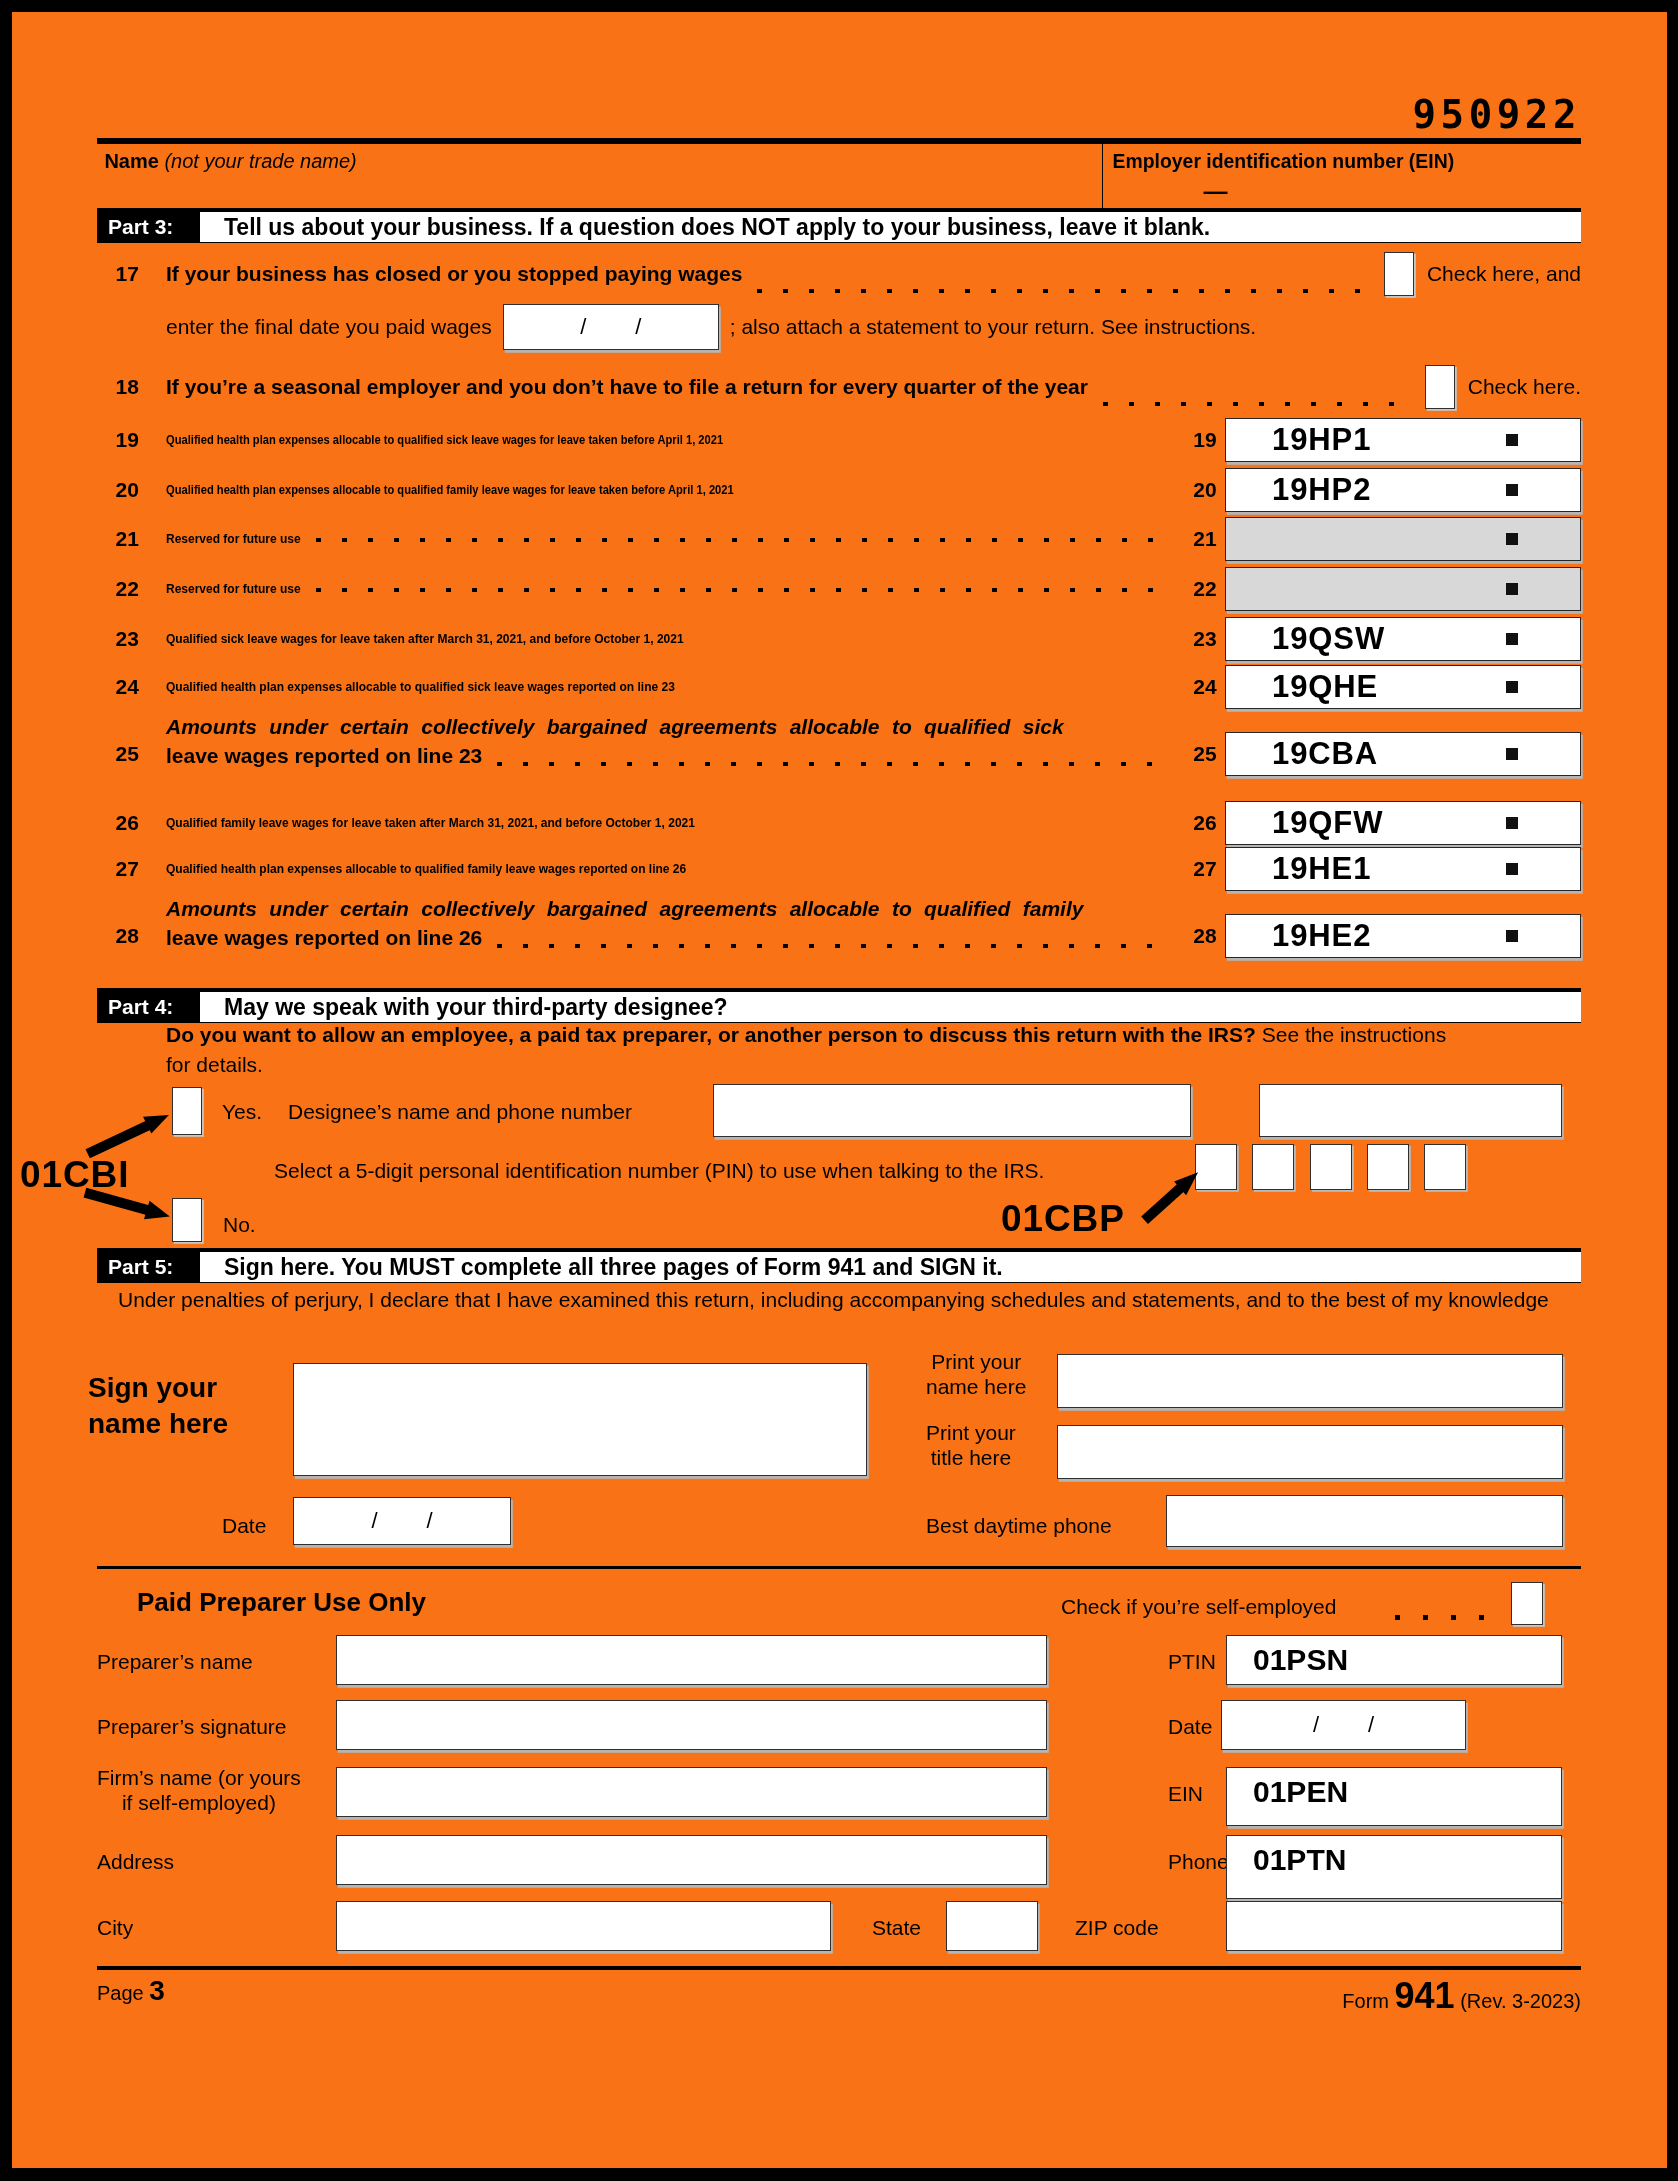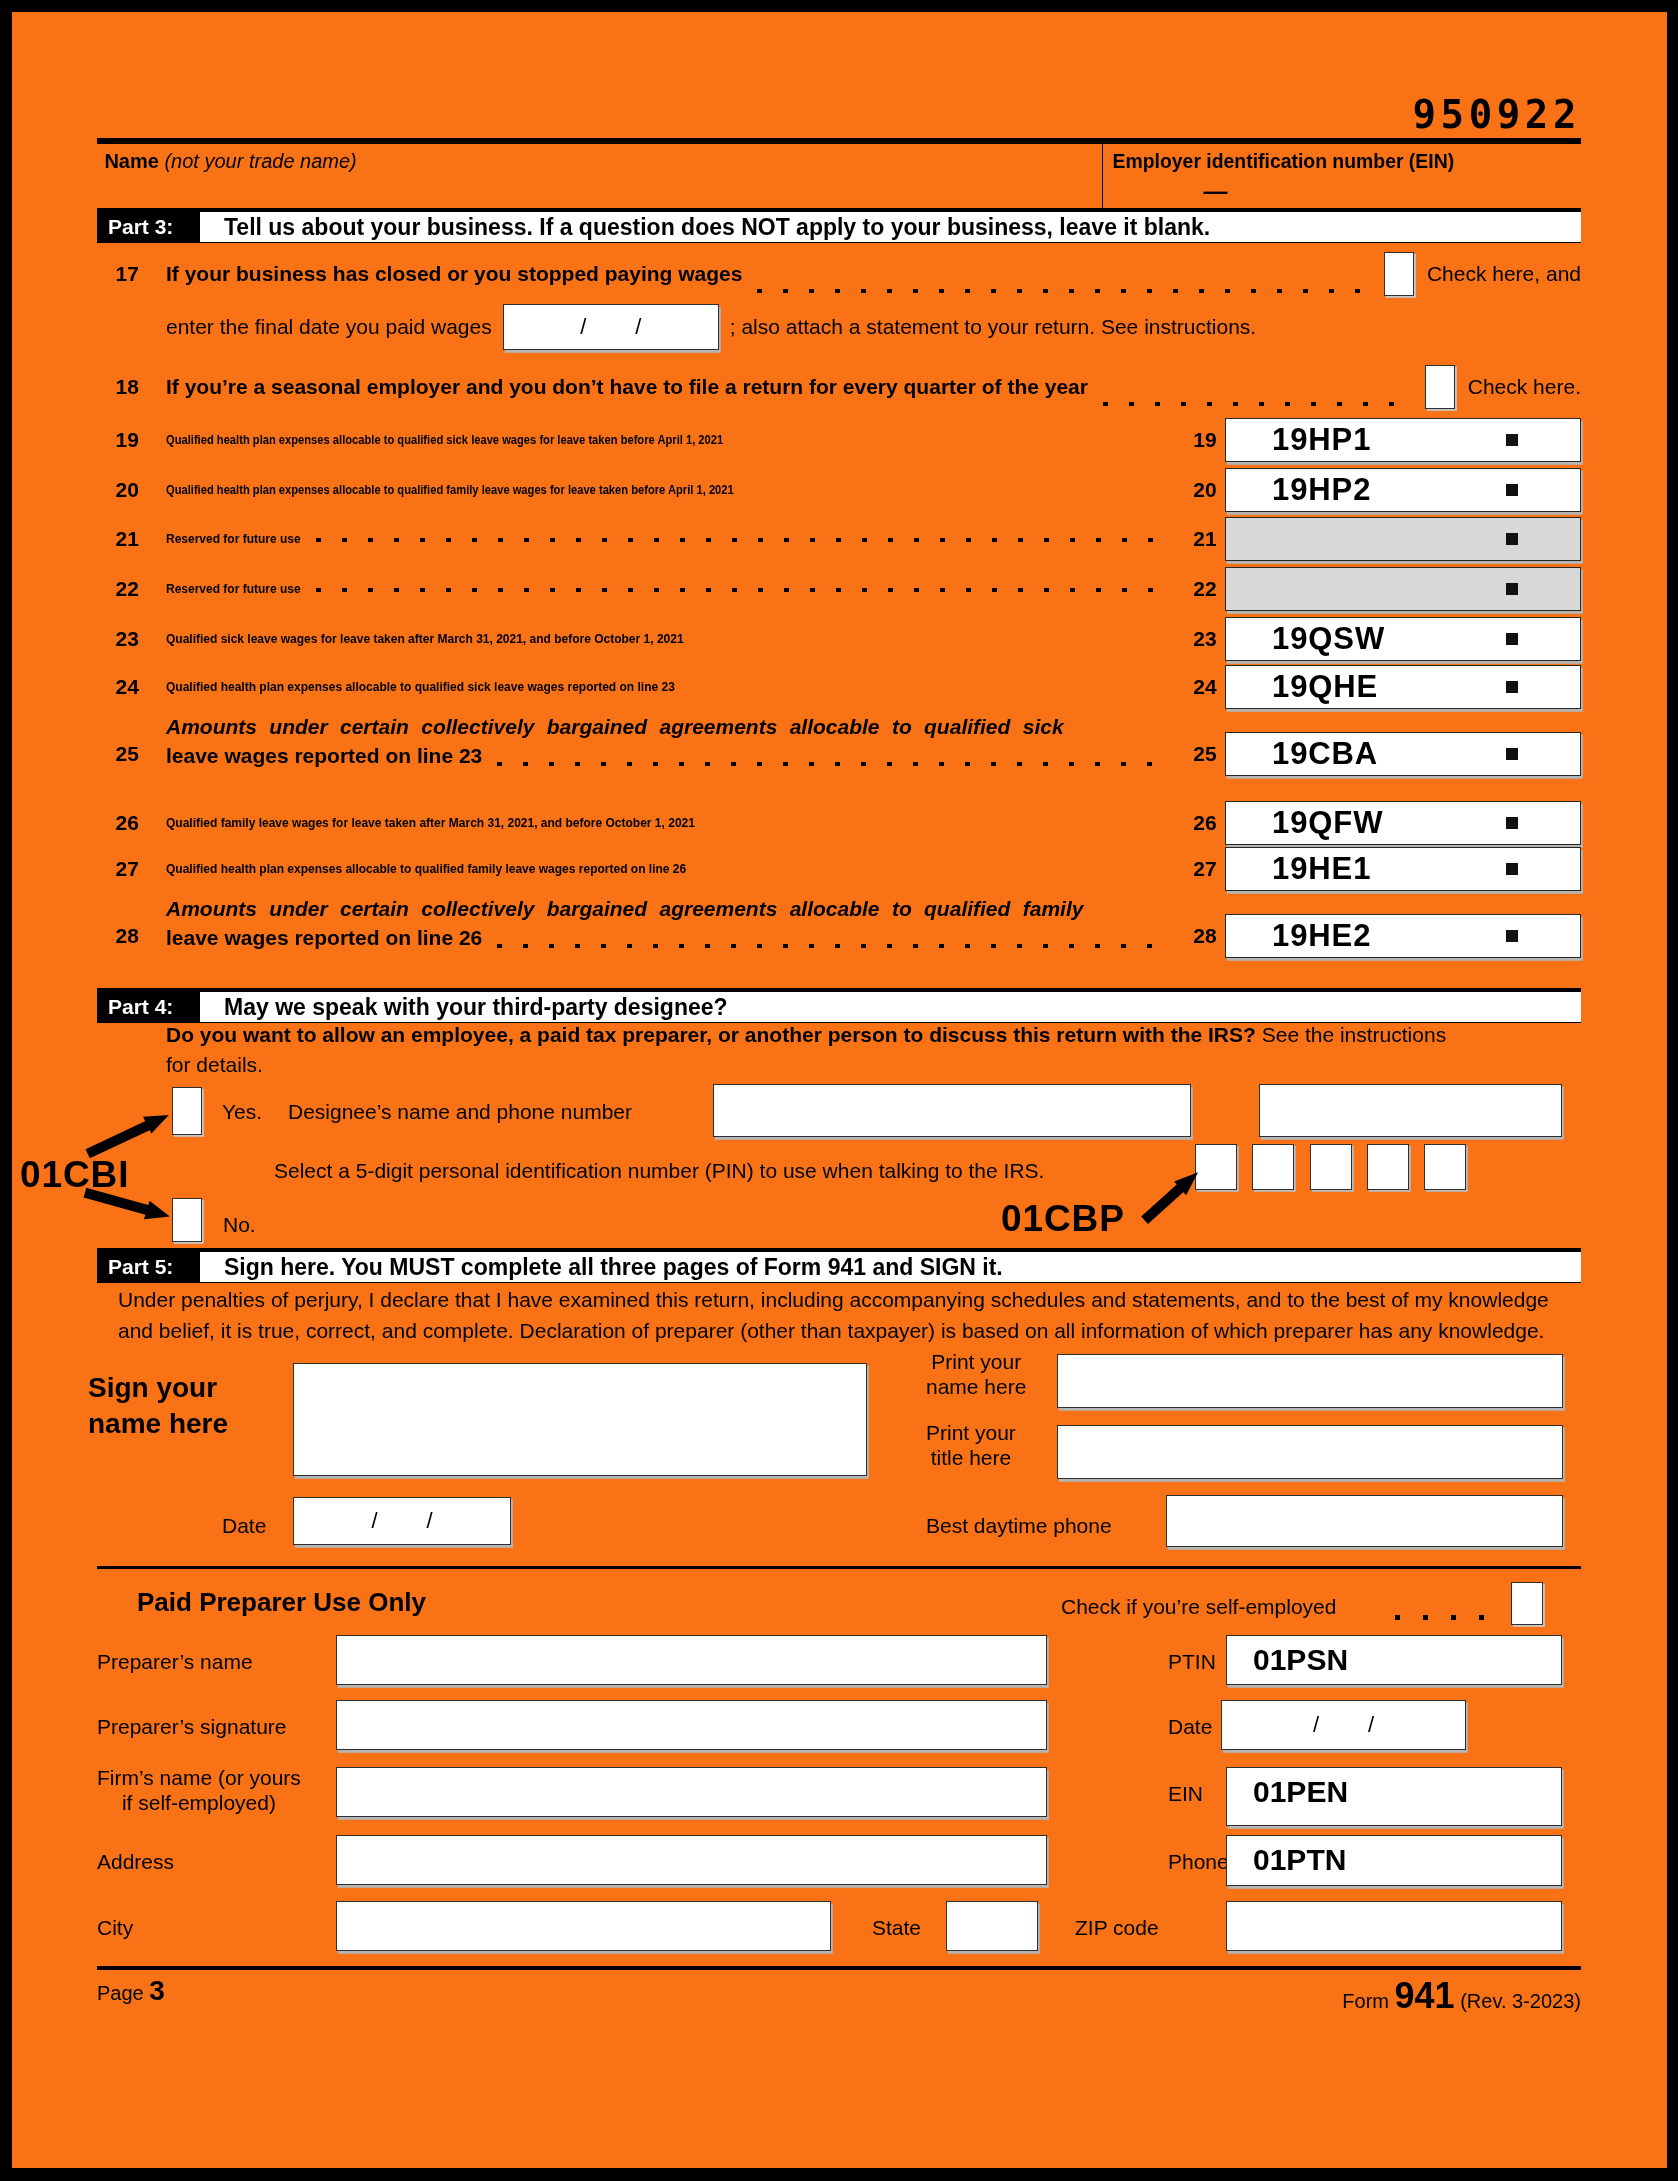--- a/index.html
+++ b/index.html
@@ -286,21 +286,20 @@
     <line x1="1240" y1="1322" x2="1280" y2="1286" stroke="#000" stroke-width="11"></line>
     <polygon points="1298,1270 1285,1295 1272,1280" fill="#000"></polygon>
   </svg>
 
   <div class="pbar" style="top:1248px;">
     <div class="plabel">Part 5:</div>
     <div class="ptitle">Sign here. You MUST complete all three pages of Form 941 and SIGN it.</div>
   </div>
 
   <div class="abs" style="left:118px;top:1288px;font-size:21px;white-space:nowrap;">Under penalties of perjury, I declare that I have examined this return, including accompanying schedules and statements, and to the best of my knowledge</div>
-  <div class="abs" style="left:118px;top:1319px;font-size:21px;white-space:nowrap;">and belief, it is true, correct, and complete. Declaration of preparer (other than taxpayer) is based on all information of which preparer has any knowledge.</div>
 
   <div class="abs b" style="left:88px;top:1372px;font-size:28px;">Sign your</div>
   <div class="abs b" style="left:88px;top:1408px;font-size:28px;">name here</div>
   <div class="pbox" style="left:293px;top:1363px;width:574px;height:113px;"></div>
 
   <div class="abs lbl2" style="left:926px;top:1349px;">
     <div>Print your</div>
       <div>name here</div>
   </div>
   <div class="pbox" style="left:1057px;top:1354px;width:506px;height:54px;"></div>
@@ -345,21 +344,21 @@
   </div>
   <div class="pbox" style="left:336px;top:1767px;width:711px;height:50px;"></div>
   <div class="abs txt23" style="left:1168px;top:1782px;">EIN</div>
   <div class="pbox" style="left:1226px;top:1767px;width:336px;height:59px;">
     <span class="fval" style="left:26px;top:7.4px;">01PEN</span>
   </div>
 
   <div class="abs txt23" style="left:97px;top:1850px;">Address</div>
   <div class="pbox" style="left:336px;top:1835px;width:711px;height:50px;"></div>
   <div class="abs txt23" style="left:1168px;top:1850px;">Phone</div>
-  <div class="pbox" style="left:1226px;top:1835px;width:336px;height:51px;">
+  <div class="pbox" style="left:1226px;top:1835px;width:336px;height:64px;">
     <span class="fval" style="left:26px;top:7.4px;">01PTN</span>
   </div>
 
   <div class="abs txt23" style="left:97px;top:1916px;">City</div>
   <div class="pbox" style="left:336px;top:1901px;width:495px;height:50px;"></div>
   <div class="abs txt23" style="left:872px;top:1916px;">State</div>
   <div class="pbox" style="left:946px;top:1901px;width:92px;height:50px;"></div>
   <div class="abs txt23" style="left:1075px;top:1916px;">ZIP code</div>
   <div class="pbox" style="left:1226px;top:1901px;width:336px;height:50px;"></div>
 

